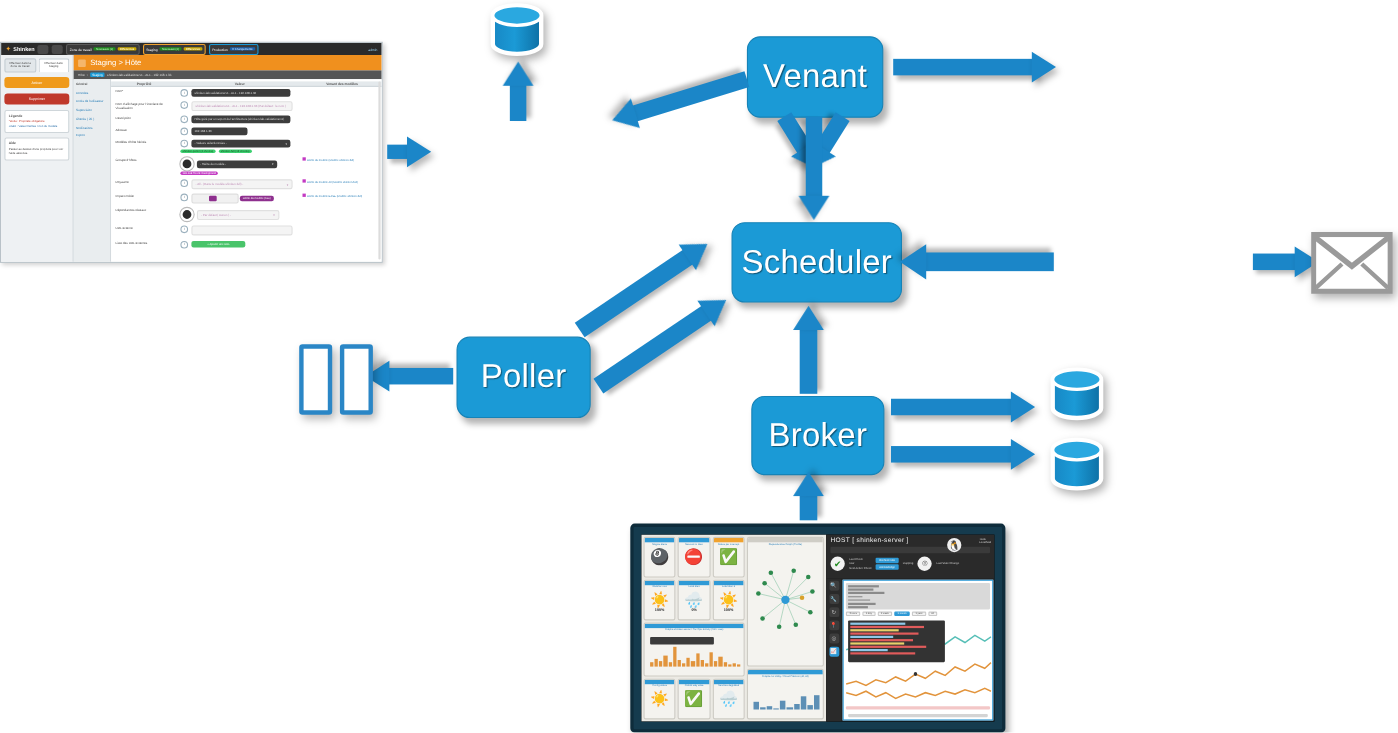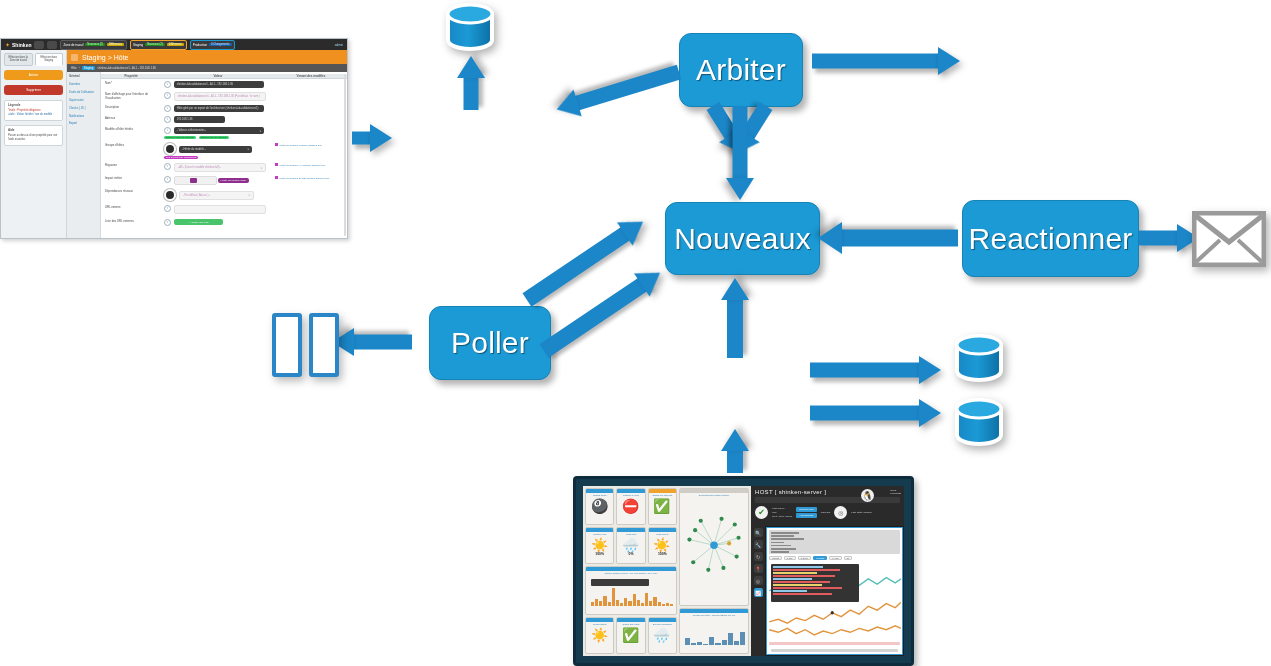--- a/index.html
+++ b/index.html
@@ -405,21 +405,21 @@
       <div class="head" style="left:18px"></div>
   </div>
 
   <div class="arrow" style="left:471px;top:110px;width:50px;transform:rotate(-90deg);">
     <div class="bar" style="width:36px;height:15px"></div>
       <div class="head" style="left:32px"></div>
   </div>
 
 
   <div class="node" style="left:679px;top:33px;width:122px;height:72px;">
-    <span>Arbiter</span>
+    <span>Venant</span>
   </div>
 
 
   <div class="arrow" style="left:812px;top:61px;width:150px;">
     <div class="bar" style="width:130px;height:15px"></div>
       <div class="head" style="left:126px"></div>
   </div>
 
   <div class="arrow" style="left:679px;top:72px;width:130px;transform:rotate(163deg);transform-origin:0 50%;">
     <div class="bar" style="width:110px;height:15px"></div>
@@ -435,46 +435,43 @@
     <div class="bar" style="width:38px;height:15px"></div>
       <div class="head" style="left:34px"></div>
   </div>
 
   <div class="arrow" style="left:740px;top:106px;width:100px;transform:rotate(90deg);">
     <div class="bar" style="width:76px;height:15px"></div>
       <div class="head" style="left:72px"></div>
   </div>
 
   <div class="node" style="left:665px;top:202px;width:153px;height:71px;">
-    <span>Nouveaux</span>
-  </div>
-
-  <div class="node" style="left:962px;top:200px;width:175px;height:75px;">
-    <span>Reactionner</span>
-  </div>
+    <span>Scheduler</span>
+  </div>
+
 
   <div class="arrow" style="left:958px;top:238px;width:145px;transform:rotate(180deg);">
     <div class="bar" style="width:120px;height:17px"></div>
       <div class="head" style="left:116px;border-top-width:16px;border-bottom-width:16px;border-left-width:24px"></div>
   </div>
 
   <div class="arrow" style="left:1139px;top:238px;width:62px;">
     <div class="bar" style="width:42px;height:15px"></div>
       <div class="head" style="left:38px"></div>
   </div>
 
   <div class="env" style="left:1192px;top:211px;">
     <svg width="74" height="56" viewBox="0 0 74 56">
       <rect x="2" y="2" width="70" height="52" fill="#ffffff" stroke="#9a9a9a" stroke-width="5"></rect>
       <path d="M4 5 L37 31 L70 5" fill="none" stroke="#9a9a9a" stroke-width="5"></path>
       <path d="M4 51 L28 29 M70 51 L46 29" fill="none" stroke="#9a9a9a" stroke-width="4"></path>
     </svg>
   </div>
 
-  <div class="node" style="left:429px;top:306px;width:120px;height:72px;">
+  <div class="node" style="left:415px;top:306px;width:120px;height:72px;">
     <span>Poller</span>
   </div>
 
   <div class="arrow" style="left:412px;top:342px;width:90px;transform:rotate(180deg);">
     <div class="bar" style="width:62px;height:15px"></div>
       <div class="head" style="left:58px"></div>
   </div>
 
   <div class="servers" style="left:272px;top:313px;">
     <div class="srv"></div>
@@ -484,20 +481,23 @@
   <div class="arrow" style="left:527px;top:300px;width:150px;transform:rotate(-34deg);">
     <div class="bar" style="width:122px;height:16px"></div>
       <div class="head" style="left:118px"></div>
   </div>
 
   <div class="arrow" style="left:544px;top:351px;width:150px;transform:rotate(-34deg);">
     <div class="bar" style="width:122px;height:16px"></div>
       <div class="head" style="left:118px"></div>
   </div>
 
+  <div class="node" style="left:683px;top:360px;width:119px;height:70px;">
+    <span>Broker</span>
+  </div>
 
   <div class="arrow" style="left:735px;top:358px;width:90px;transform:rotate(-90deg);">
     <div class="bar" style="width:62px;height:16px"></div>
       <div class="head" style="left:58px"></div>
   </div>
 
   <div class="arrow" style="left:735px;top:473px;width:50px;transform:rotate(-90deg);">
     <div class="bar" style="width:26px;height:16px"></div>
       <div class="head" style="left:22px"></div>
   </div>

